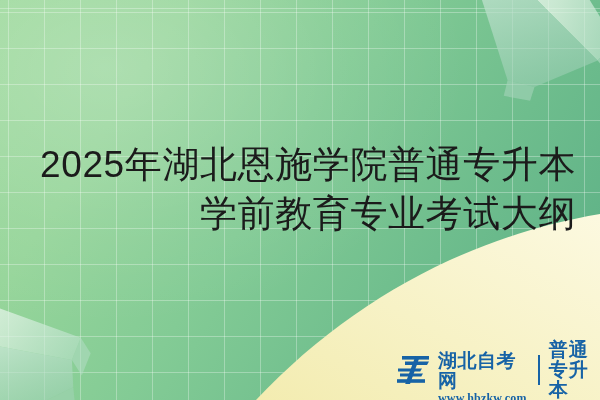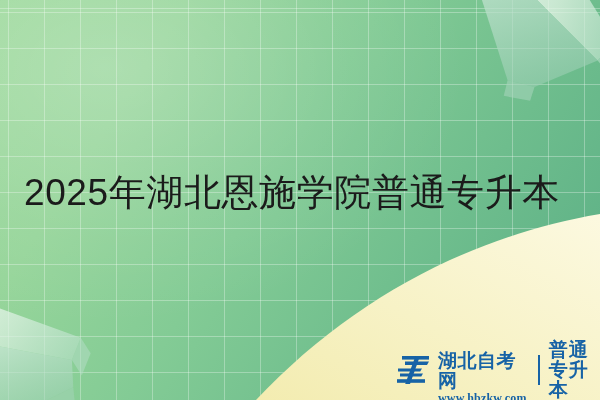--- a/index.html
+++ b/index.html
@@ -54,22 +54,22 @@
   .wedge {
     position: absolute;
     inset: 0;
   }
 
   
   .title-wrap {
     position: absolute;
     left: 0;
     right: 0;
-    top: 168px;
-    text-align: left;
+    top: 140px;
+    text-align: right;
     padding: 0 24px;
   }
   .title-line {
     color: #1b1b1b;
     font-size: 37px;
     line-height: 49px;
     letter-spacing: 0.6px;
     font-weight: 400;
     white-space: nowrap;
   }
@@ -180,20 +180,21 @@
     <g transform="rotate(-20 80 75)">
       <polygon points="-20,18 44,4 128,74 112,92 24,40" fill="url(#gChevB)"></polygon>
       <polygon points="24,40 112,92 104,118 -28,132 -34,40" fill="url(#gChevBedge)"></polygon>
       <polygon points="112,92 128,74 132,92 116,110" fill="#b3dcc5" opacity="0.55"></polygon>
       <polygon points="-28,132 104,118 100,134 -32,148" fill="#a6d4ba" opacity="0.5"></polygon>
     </g>
   </svg>
 
   <div class="title-wrap">
     <div class="title-line">2025年湖北恩施学院普通专升本</div>
+    <div class="title-line">学前教育专业考试大纲</div>
   </div>
 
   <div class="logo-lockup">
 
     <svg class="logo-mark" viewBox="0 0 36 34">
       <g fill="#1763a6">
         <polygon points="6,3 33,3 33,6.6 6,6.6"></polygon>
         <polygon points="9,8.6 33,8.6 31,12.0 9,12.0"></polygon>
         <polygon points="19.5,3 24.0,3 14.0,31 9.2,31"></polygon>
         <polygon points="2,15.5 26,15.5 24.2,18.6 2,18.6"></polygon>

